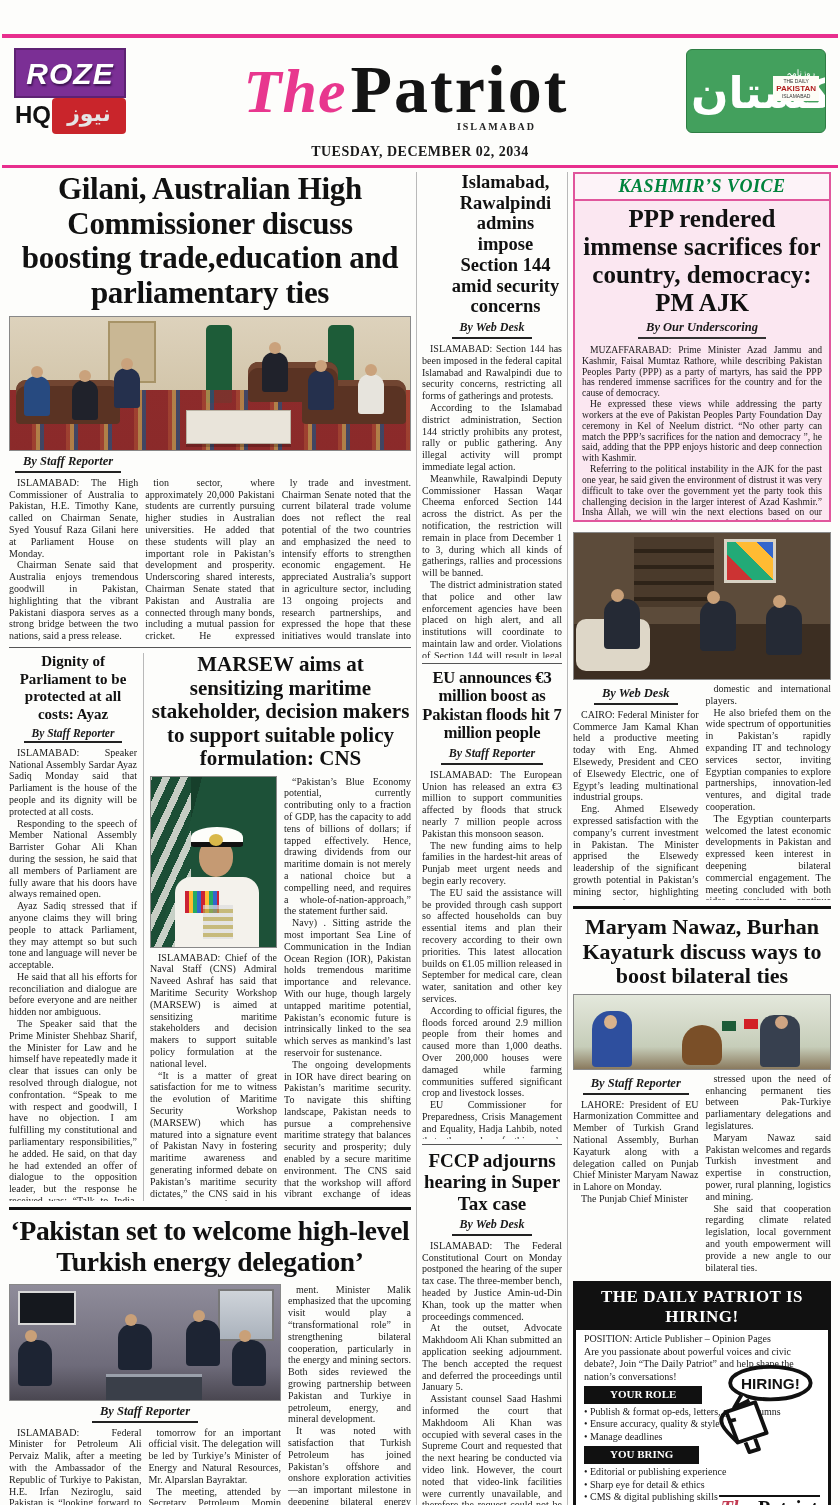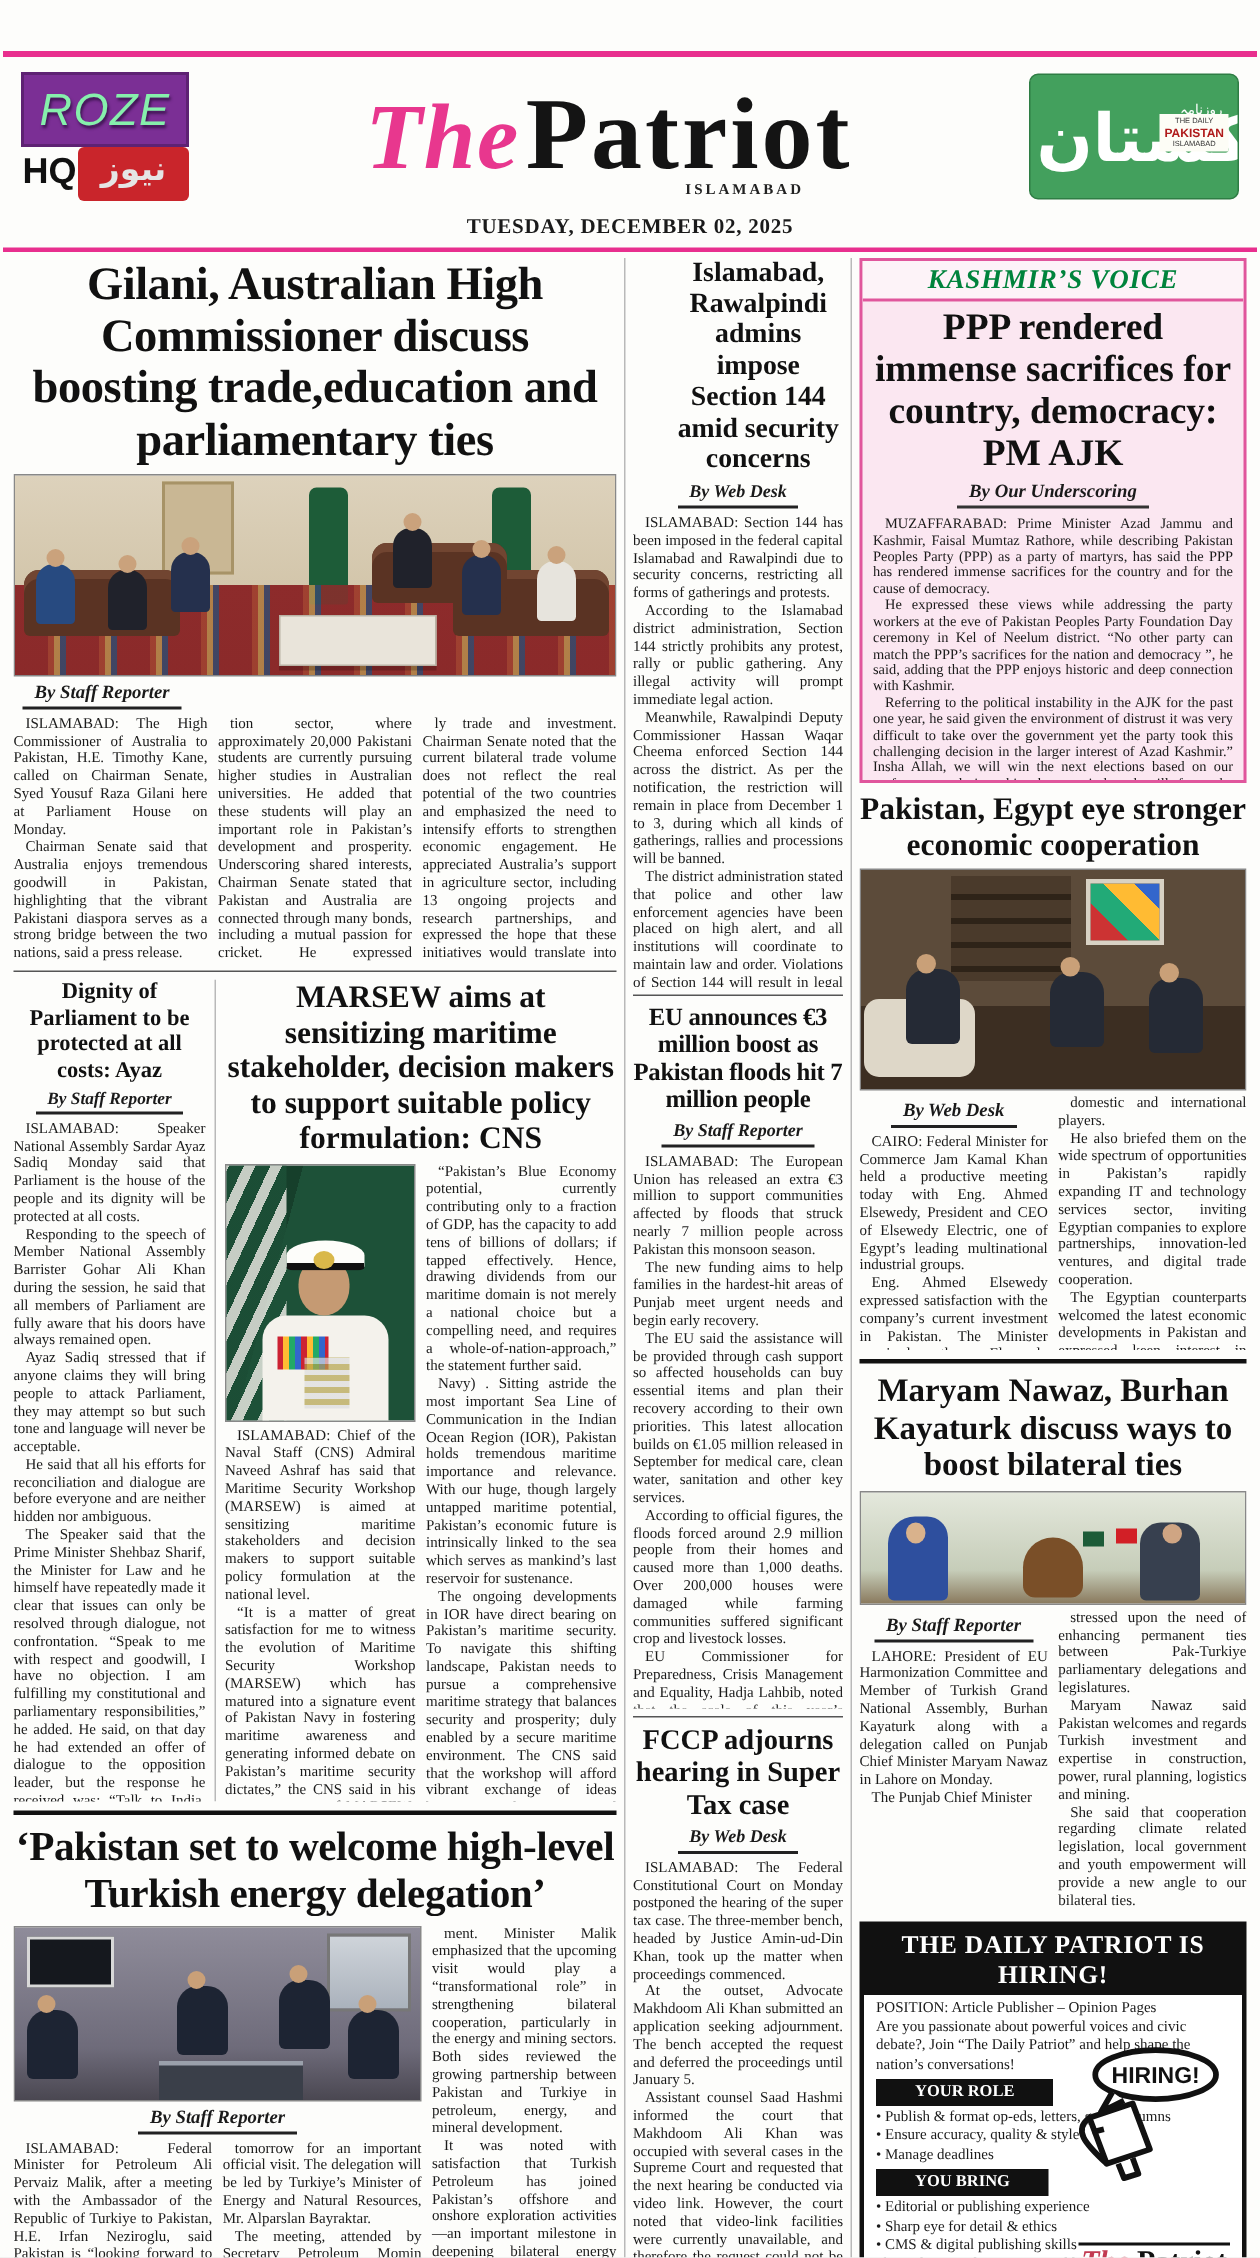--- a/index.html
+++ b/index.html
@@ -8,21 +8,21 @@
     position:relative; width:840px; height:1505px; margin:0 auto;
     background:#fdfdfb; overflow:hidden;
     font-family:"Liberation Serif","DejaVu Serif",serif; color:#1a1a1a;
   }
   .rule-pink { height:4px; background:#e82f8e; margin:0 2px; }
   .rule-pink.thin { height:3px; }
 
   
   .masthead-row { display:flex; align-items:center; justify-content:space-between; padding:6px 14px 0 14px; height:100px; }
   .roze-logo { width:112px; height:86px; display:flex; flex-direction:column; font-family:"Liberation Sans",sans-serif; }
-  .roze-top { background:#7b2f95; color:#86efac; font-weight:normal; font-style:italic; font-size:30px; text-align:center; line-height:48px; height:50px; border:2px solid #5e2273; text-shadow:1px 2px 2px #3c1450; letter-spacing:1px;}
+  .roze-top { background:#7b2f95; color:#ffffff; font-weight:bold; font-style:italic; font-size:30px; text-align:center; line-height:48px; height:50px; border:2px solid #5e2273; text-shadow:1px 2px 2px #3c1450; letter-spacing:1px;}
   .roze-bottom { display:flex; height:36px; }
   .roze-hq { width:38px; color:#111; font-weight:bold; font-size:24px; line-height:34px; text-align:center; }
   .roze-news { flex:1; background:#c9252b; color:#e5e5e5; font-weight:bold; font-size:22px; text-align:center; line-height:32px; border-radius:4px; font-family:"DejaVu Sans",sans-serif; }
   .masthead { text-align:center; position:relative; flex:1; }
   .masthead-line { white-space:nowrap; }
   .mh-the { font-style:italic; color:#e8378e; font-size:62px; font-weight:bold; letter-spacing:1px; }
   .mh-patriot { color:#141414; font-size:68px; font-weight:bold; letter-spacing:2px; }
   .mh-city { display:block; text-align:right; font-size:10px; font-weight:bold; letter-spacing:2px; color:#222; margin:-8px 150px 0 0; }
   .pak-logo { width:140px; height:84px; background:#43a05d; border-radius:6px; position:relative; overflow:hidden; border:1px solid #2e7d44;}
   .pak-word { position:absolute; left:4px; top:8px; color:#fff; font-size:44px; font-weight:bold; font-family:"DejaVu Sans",sans-serif; line-height:70px; }
@@ -182,21 +182,21 @@
     <div class="pak-logo">
       <div class="pak-urdu-top">روزنامہ</div>
       <div class="pak-word">پاکستان</div>
       <div class="pak-mini">
         <div class="l1">THE DAILY</div>
         <div class="l2">PAKISTAN</div>
         <div class="l3">ISLAMABAD</div>
       </div>
     </div>
   </div>
-  <div class="date-row">TUESDAY, DECEMBER 02, 2025</div>
+  <div class="date-row">TUESDAY, DECEMBER 02, 2034</div>
   <div class="rule-pink thin"></div>
 
   <div class="content">
 
     <div class="col-left">
       <article class="story-gilani">
         <h1 class="hl">Gilani, Australian High Commissioner discuss boosting trade,education and parliamentary ties</h1>
         <div class="photo photo-gilani">
           <div class="ph-shape gil-door"></div>
           <div class="ph-shape gil-flag f1"></div>
@@ -377,21 +377,20 @@
         <h2 class="hl">PPP rendered immense sacrifices for country, democracy: PM AJK</h2>
         <div class="byline">By Our Underscoring</div>
         <div class="body-txt">
             <p>MUZAFFARABAD: Prime Minister Azad Jammu and Kashmir, Faisal Mumtaz Rathore, while describing Pakistan Peoples Party (PPP) as a party of martyrs, has said the PPP has rendered immense sacrifices for the country and for the cause of democracy.</p>
             <p>He expressed these views while addressing the party workers at the eve of Pakistan Peoples Party Foundation Day ceremony in Kel of Neelum district. “No other party can match the PPP’s sacrifices for the nation and democracy ”, he said, adding that the PPP enjoys historic and deep connection with Kashmir.</p>
             <p>Referring to the political instability in the AJK for the past one year, he said given the environment of distrust it was very difficult to take over the government yet the party took this challenging decision in the larger interest of Azad Kashmir.” Insha Allah, we will win the next elections based on our performance during this short period and will form the government again”, he added.</p>
           </div>
       </section>
 
       <article class="story-egypt">
-        <h2 class="hl">Pakistan, Egypt eye stronger economic cooperation</h2>
         <div class="photo photo-egypt">
           <div class="ph-shape eg-shelf"></div>
           <div class="ph-shape eg-art"></div>
           <div class="ph-shape eg-sofa"></div>
           <div class="ph-shape eg-fig" style="left:30px;bottom:30px">
               <div class="gil-head"></div>
             </div>
           <div class="ph-shape eg-fig" style="left:126px;bottom:28px">
               <div class="gil-head"></div>
             </div>

